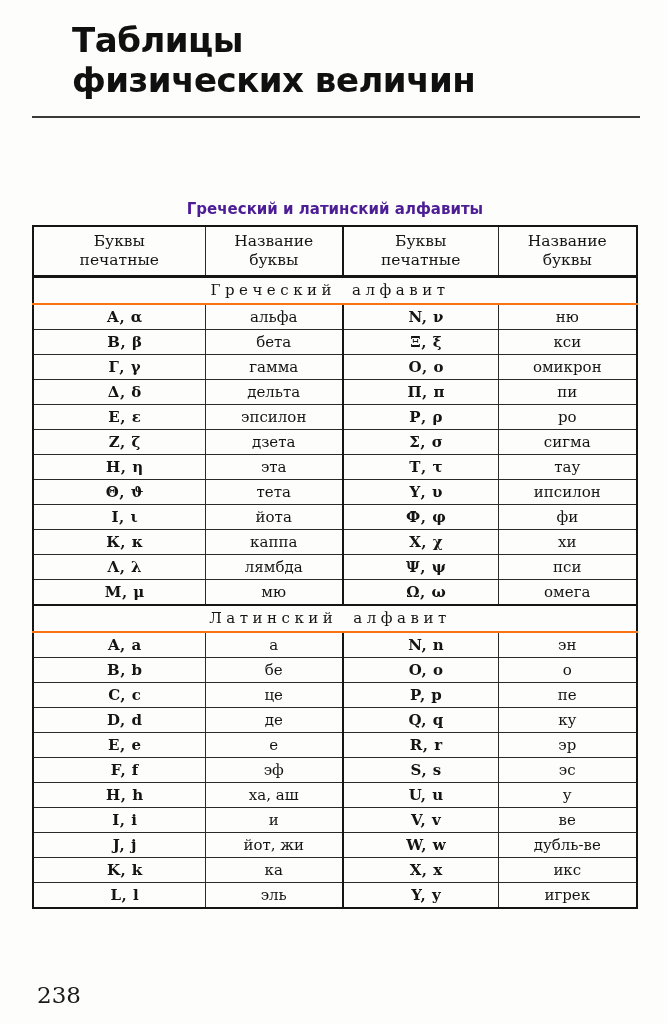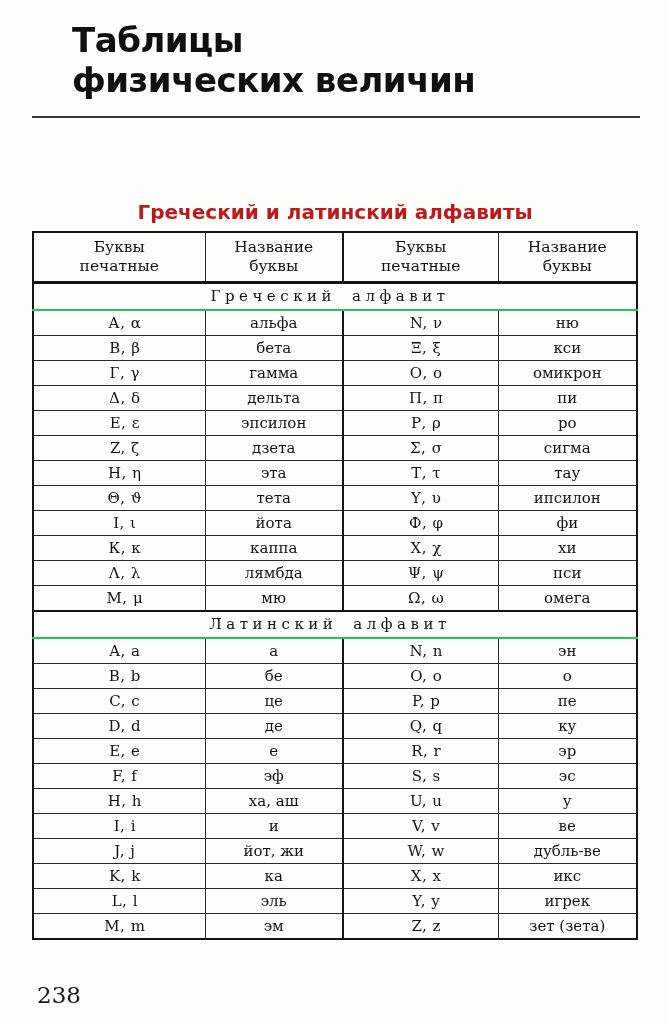--- a/index.html
+++ b/index.html
@@ -30,22 +30,22 @@
     border-top: 2px solid #3a3a3a;
     height: 0;
   }
 
   
   .table-title {
     margin: 82px 30px 7px 32px;
     text-align: center;
     font-family: "DejaVu Sans", "Liberation Sans", sans-serif;
     font-weight: bold;
-    font-size: 20px;
-    color: #b91c1c;
+    font-size: 15px;
+    color: #4c1d95;
   }
   table.alphabet {
     width: 606px;
     margin-left: 32px;
     border-collapse: collapse;
     table-layout: fixed;
     border: 2px solid #151515;
   }
   col.c1 { width: 28.5%; }
   col.c2 { width: 22.8%; }
@@ -66,36 +66,36 @@
   thead th:last-child { border-right: none; }
   .hl { display: block; }
 
   tbody th.section {
     font-weight: normal;
     font-size: 15px;
     letter-spacing: 0.3em;
     word-spacing: 0.45em;
     padding: 3px 10px 4px 0;
     border-top: 2px solid #151515;
-    border-bottom: 2px solid #22c55e;
+    border-bottom: 2px solid #f97316;
     margin-top: 40px;
   }
 
   tbody td {
     font-size: 15px;
     height: 24px;
     padding: 0 4px;
     border-top: 1px solid #2a2a2a;
     border-bottom: 1px solid #2a2a2a;
     border-right: 1px solid #2a2a2a;
     white-space: nowrap;
   }
   tbody td:nth-child(2) { border-right: 2px solid #151515; }
   tbody td:last-child { border-right: none; }
-  tbody td.letters { font-weight: normal; letter-spacing: 0.5px; padding-left: 15px; }
+  tbody td.letters { font-weight: bold; letter-spacing: 0.5px; padding-left: 15px; }
 
   
   .page-number {
     position: absolute;
     left: 37px;
     bottom: 16px;
     font-size: 23px;
     color: #1a1a1a;
   }
 </style>
@@ -280,25 +280,19 @@
             <td class="name">ка</td>
             <td class="letters">X, x</td>
             <td class="name">икс</td>
           </tr>
           <tr>
             <td class="letters">L, l</td>
             <td class="name">эль</td>
             <td class="letters">Y, y</td>
             <td class="name">игрек</td>
           </tr>
-          <tr>
-            <td class="letters">M, m</td>
-            <td class="name">эм</td>
-            <td class="letters">Z, z</td>
-            <td class="name">зет (зета)</td>
-          </tr>
         </tbody>
     </table>
   </main>
 
   <div class="page-number">238</div>
 
 </div>
 
 </body></html>

